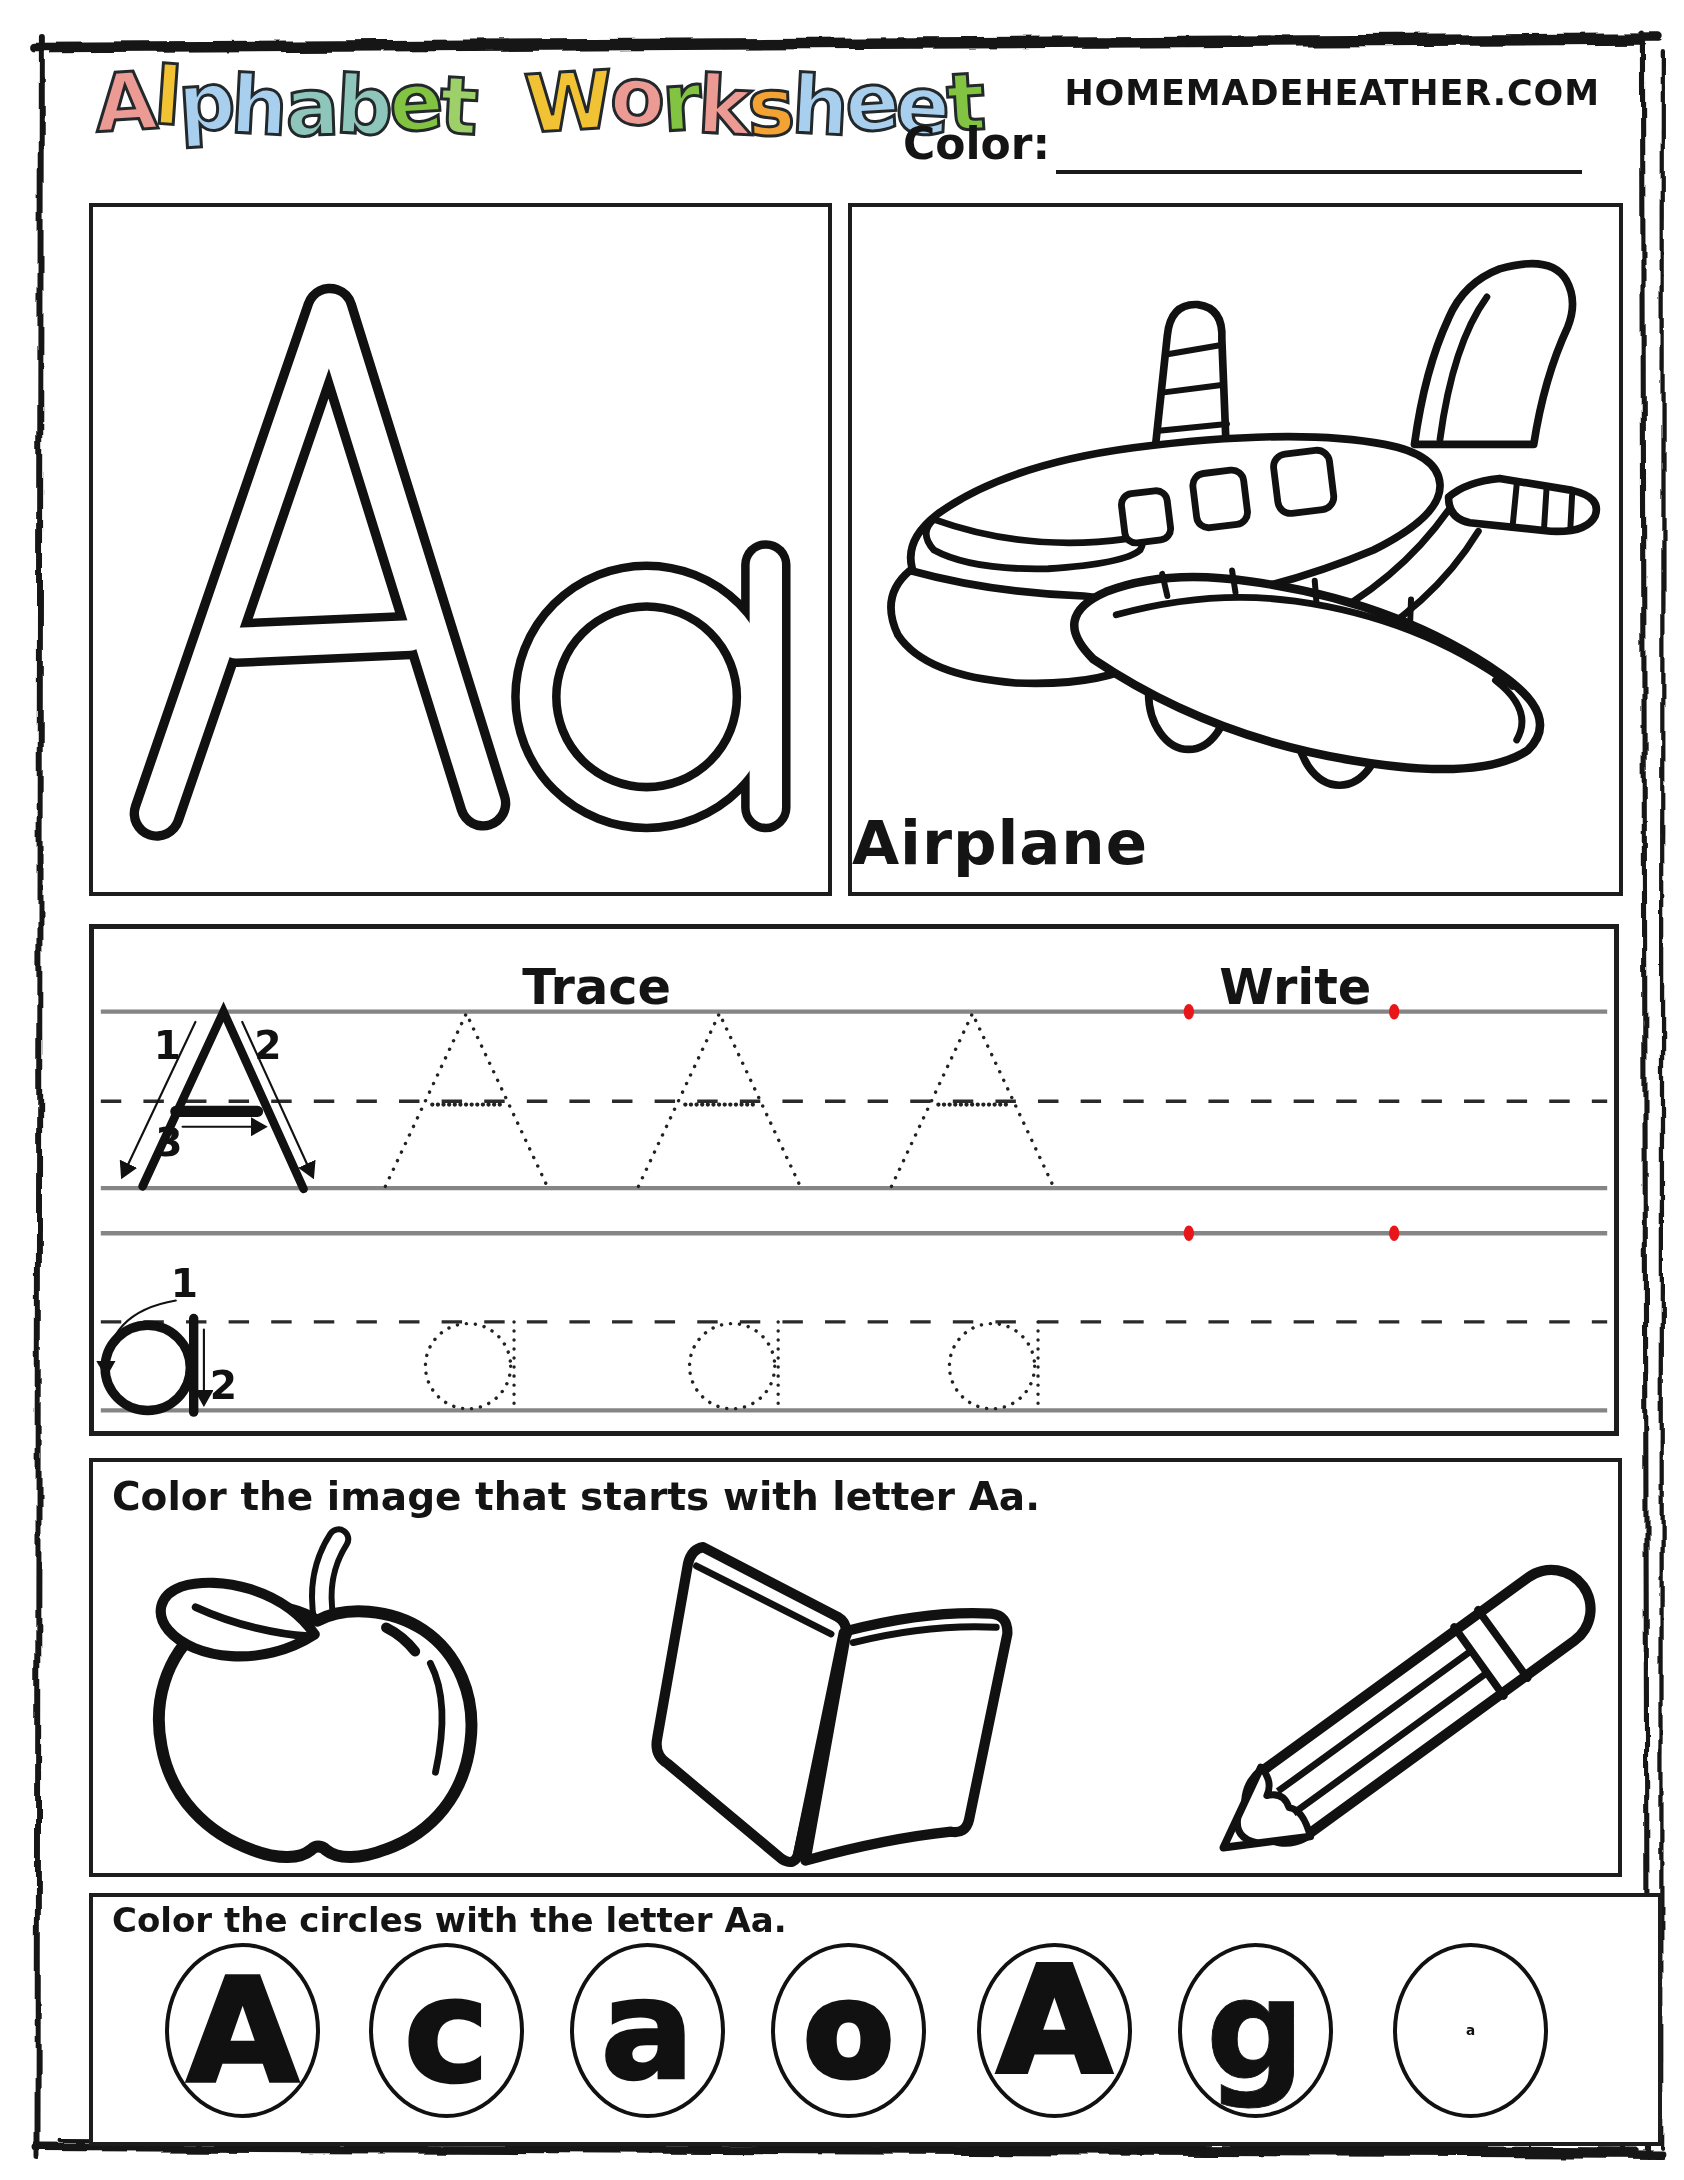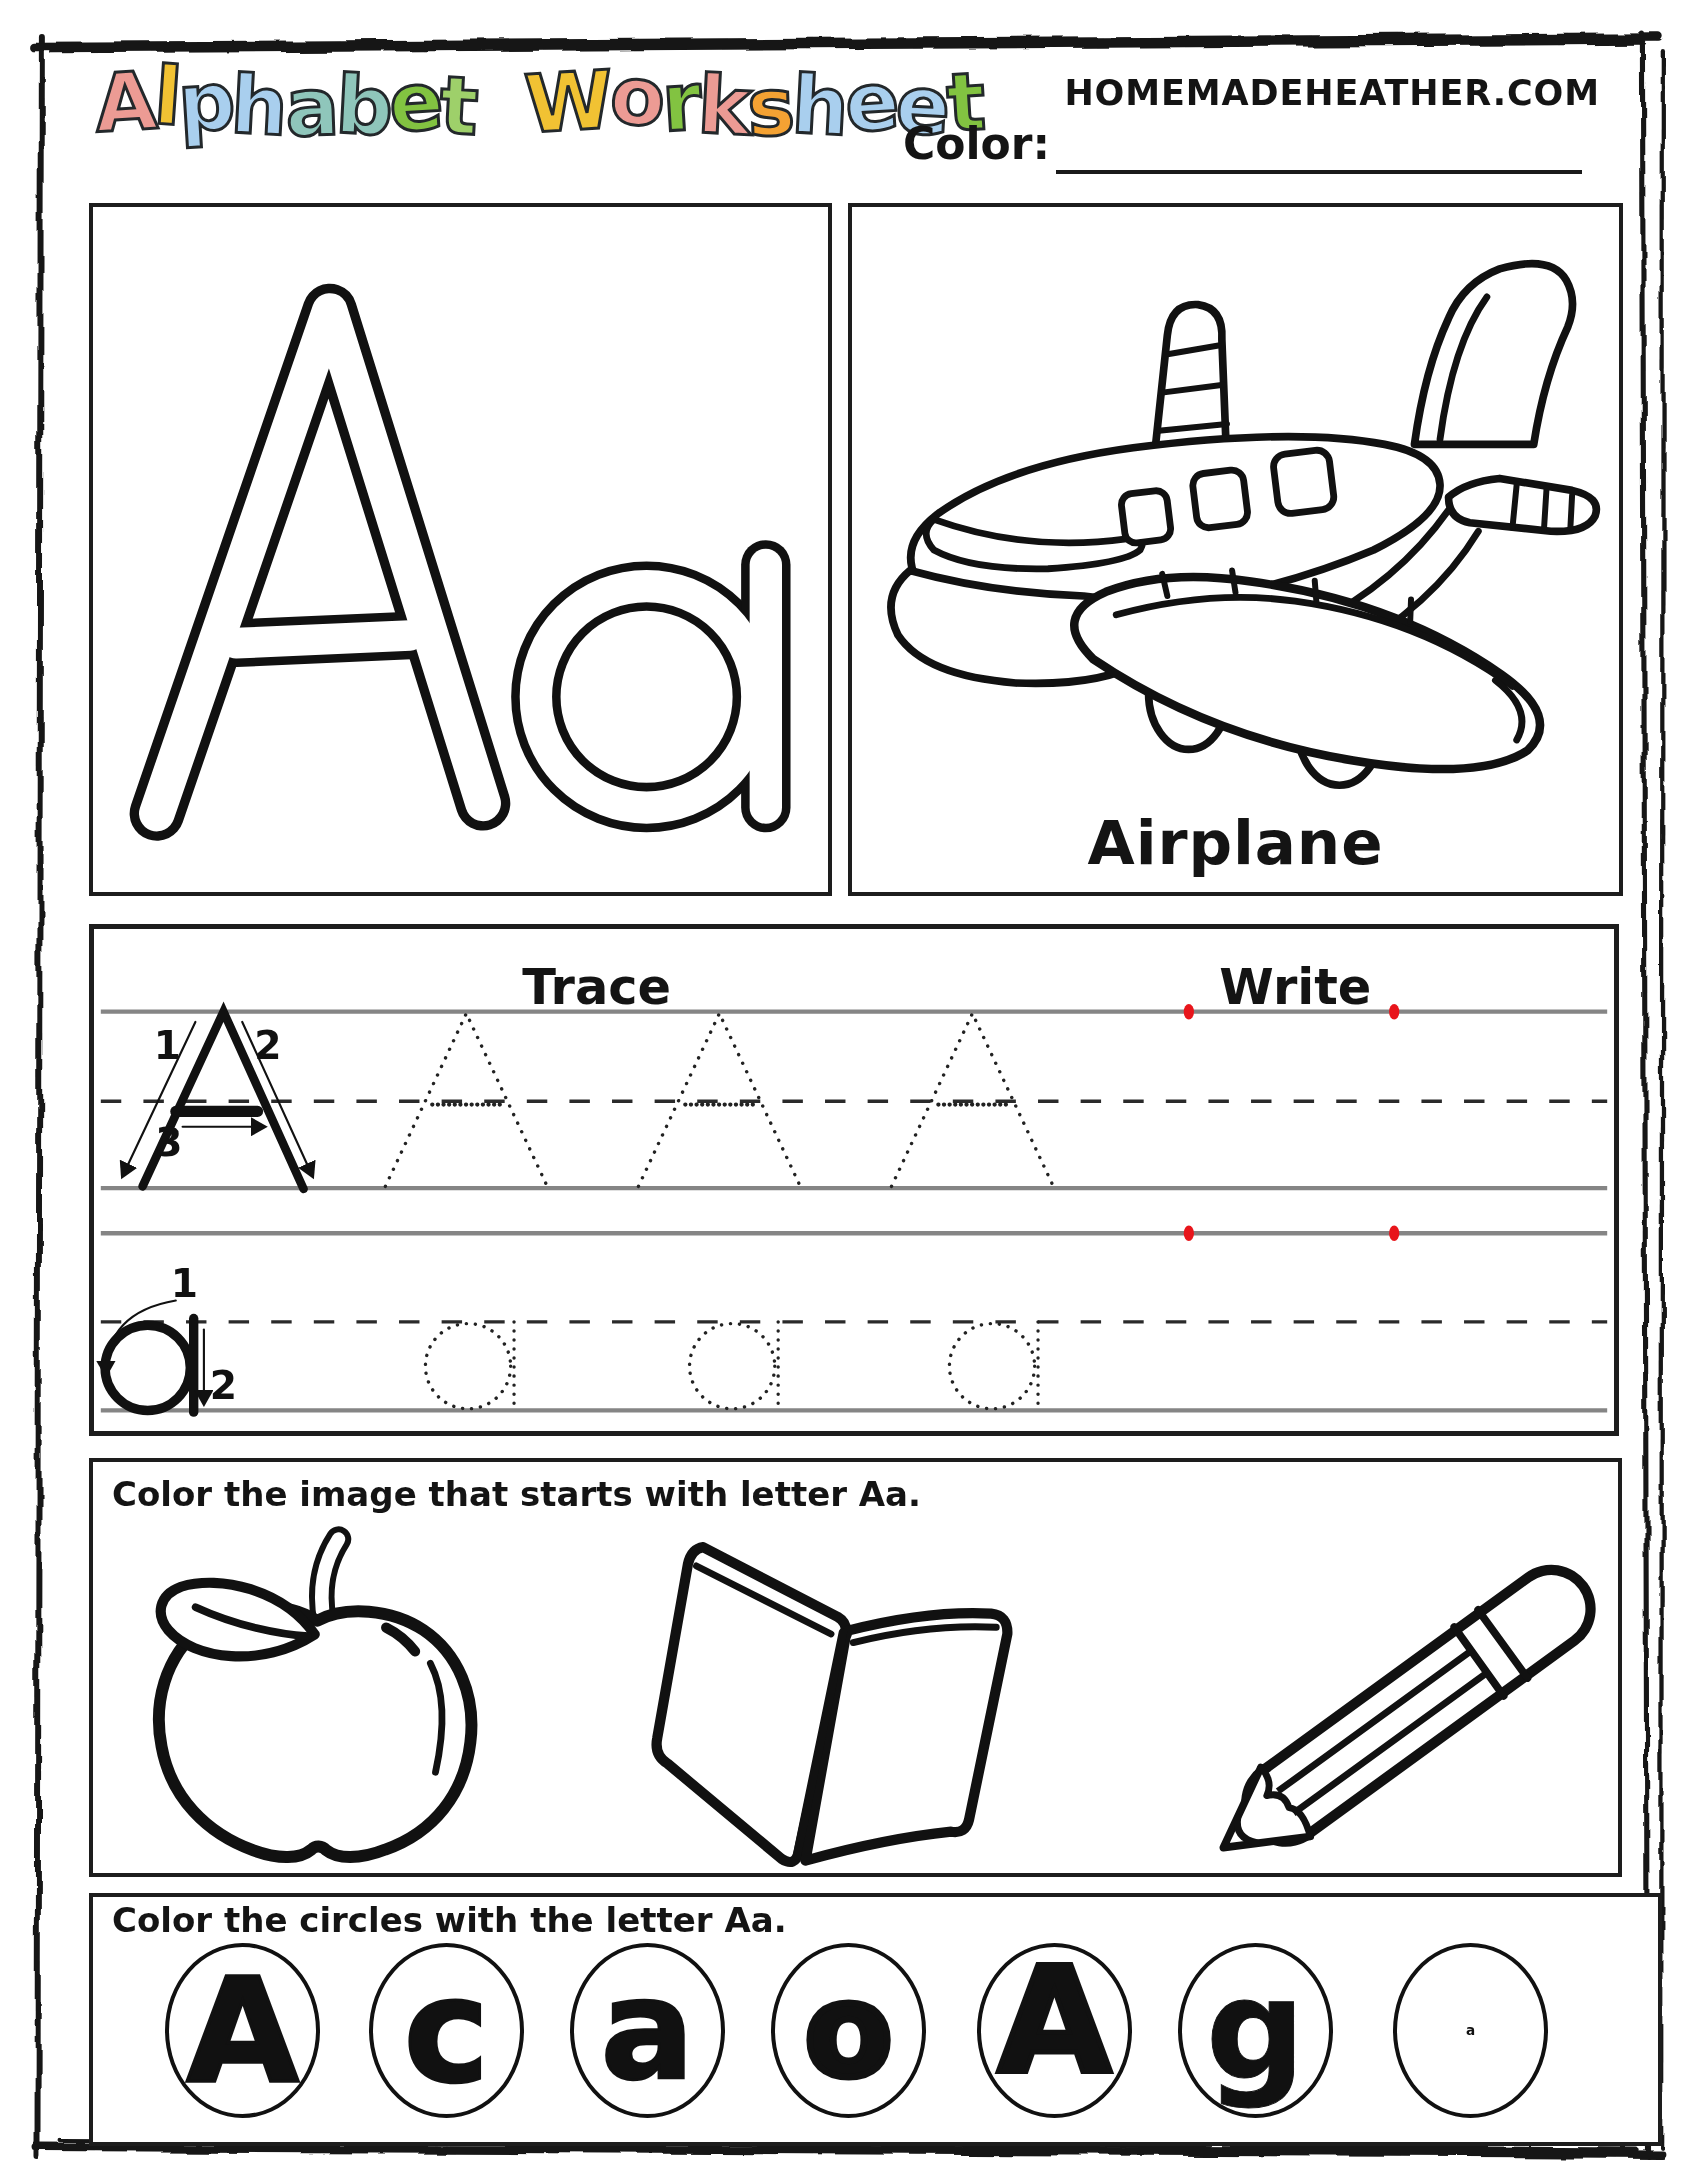--- a/index.html
+++ b/index.html
@@ -18,29 +18,29 @@
   .tword span:nth-child(even){transform:rotate(3deg) translateY(3.4px);}
   .tword span:nth-child(2){transform:rotate(4deg) translateY(-6px);}
   .tword span:nth-child(5){transform:rotate(-2deg) translateY(5.1px);}
   .name-label{position:absolute;top:118px;left:903px;font-size:44px;font-weight:600;}
   .name-line{position:absolute;top:170px;left:1056px;width:526px;height:0;border-bottom:4.3px solid #1a1a1a;}
 
   
   .card{position:absolute;background:#fff;border:4.3px solid #1d1d1d;}
   .card-letter{left:89px;top:203px;width:735px;height:685px;}
   .card-object{left:848px;top:203px;width:767px;height:685px;}
-  .object-label{position:absolute;bottom:13.6px;left:0;width:100%;text-align:center;
+  .object-label{position:absolute;bottom:13.6px;left:0;width:100%;
                 font-size:61px;font-weight:600;letter-spacing:0.9px;}
 
   
   .section{position:absolute;left:89px;background:#fff;border:4.3px solid #1d1d1d;}
   .sec-trace{top:924px;width:1520px;height:502px;border-width:5.1px;text-decoration:underline;}
   .sec-colorimg{top:1458px;width:1525px;height:411px;}
   .sec-circles{top:1893px;width:1525px;height:245px;padding-left:40px;}
-  .instruction{position:absolute;left:19px;font-size:34px;font-weight:600;}
+  .instruction{position:absolute;left:19px;font-size:39px;font-weight:600;}
   .instr-img{top:12px;}
   .instr-circ{top:3.4px;font-size:34px;}
 
   .img-slot{position:absolute;}
   .slot-apple{left:24px;top:55px;}
   .slot-book{left:537px;top:68px;}
   .slot-pencil{left:1092px;top:66px;}
 
   
   .circle{position:absolute;top:46px;width:147px;height:167px;border:4.3px solid #111;border-radius:50%;

